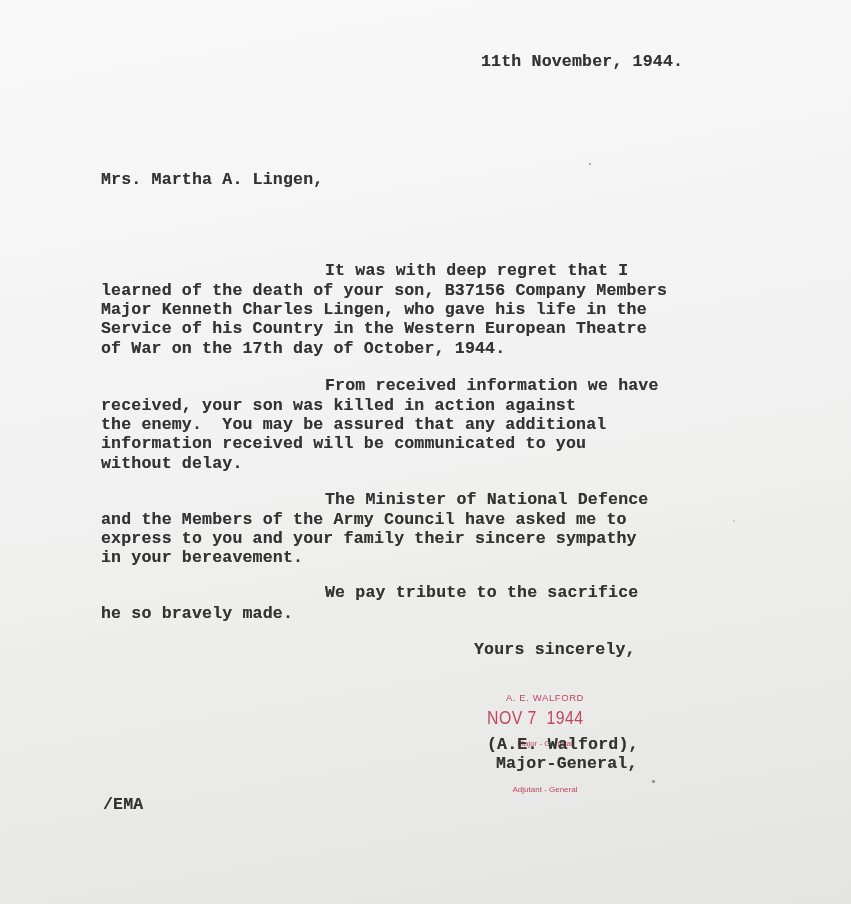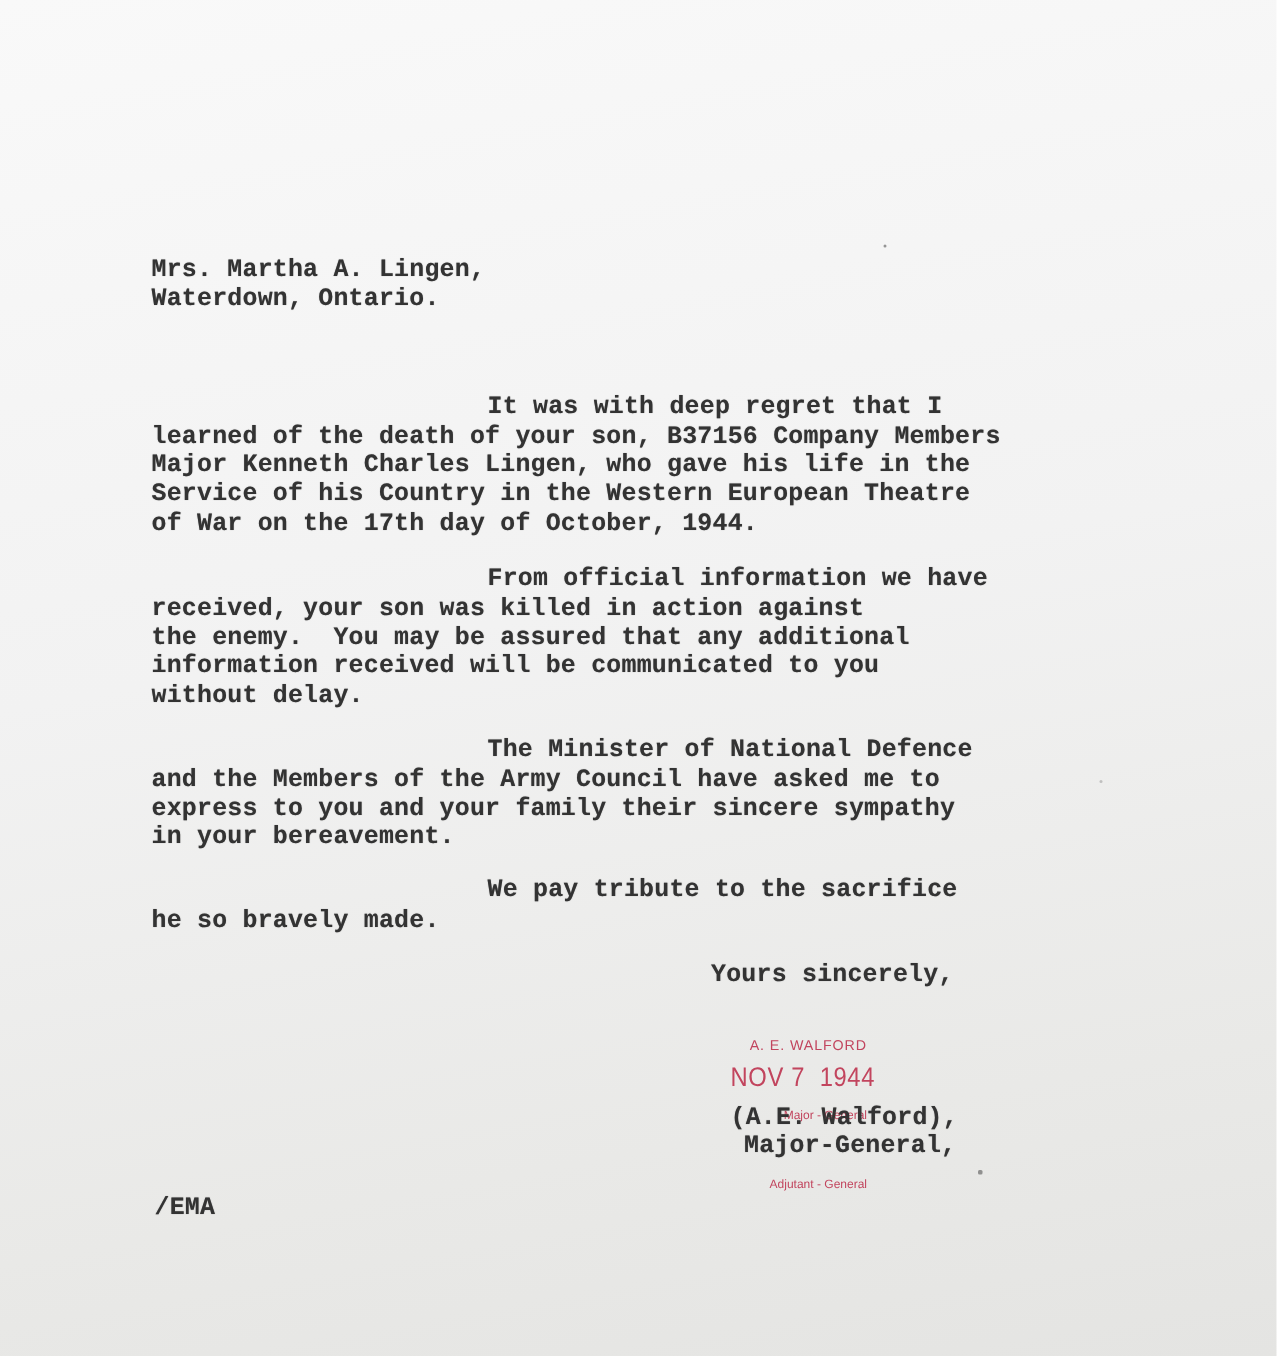--- a/index.html
+++ b/index.html
@@ -62,56 +62,56 @@
       border-radius: 1px;
       background: #555;
       opacity: 0.6;
     }
   </style>
 </head>
 <body>
 
 <div class="page">
 
+  <div class="tl" style="left:481px; top:52px;">11th November, 1944.</div>
 
   <div class="tl" style="left:101px; top:170px;">Mrs. Martha A. Lingen,</div>
-  <div class="tl" style="left:101px; top:189px;">Waterdown, Ontario.</div>
 
 
   <div>
     <div class="tl" style="left:325px; top:261px;">It was with deep regret that I</div>
     <div class="tl" style="left:101px; top:281px;">learned of the death of your son, B37156 Company Members</div>
     <div class="tl" style="left:101px; top:300px;">Major Kenneth Charles Lingen, who gave his life in the</div>
     <div class="tl" style="left:101px; top:319px;">Service of his Country in the Western European Theatre</div>
     <div class="tl" style="left:101px; top:339px;">of War on the 17th day of October, 1944.</div>
   </div>
 
   <div>
-    <div class="tl" style="left:325px; top:376px;">From official information we have</div>
+    <div class="tl" style="left:325px; top:376px;">From received information we have</div>
     <div class="tl" style="left:101px; top:396px;">received, your son was killed in action against</div>
     <div class="tl" style="left:101px; top:415px;">the enemy.  You may be assured that any additional</div>
     <div class="tl" style="left:101px; top:434px;">information received will be communicated to you</div>
     <div class="tl" style="left:101px; top:454px;">without delay.</div>
   </div>
 
   <div>
     <div class="tl" style="left:325px; top:490px;">The Minister of National Defence</div>
     <div class="tl" style="left:101px; top:510px;">and the Members of the Army Council have asked me to</div>
     <div class="tl" style="left:101px; top:529px;">express to you and your family their sincere sympathy</div>
     <div class="tl" style="left:101px; top:548px;">in your bereavement.</div>
   </div>
 
   <div>
     <div class="tl" style="left:325px; top:583px;">We pay tribute to the sacrifice</div>
     <div class="tl" style="left:101px; top:604px;">he so bravely made.</div>
   </div>
 
   <div class="tl" style="left:474px; top:640px;">Yours sincerely,</div>
 
-  <div class="stamp" style="left:468px; top:657px; width:110px;text-align:right;">
+  <div class="stamp" style="left:490px; top:657px; width:110px;">
     <div class="stamp-name">A. E. WALFORD</div>
     <div class="stamp-small">Major - General</div>
     <div class="stamp-small">Adjutant - General</div>
   </div>
 
   <div class="date-stamp" style="left:487px; top:708px;">NOV 7  1944</div>
 
   <div class="tl" style="left:487px; top:735px;">(A.E. Walford),</div>
   <div class="tl" style="left:496px; top:754px;">Major-General,</div>
 

